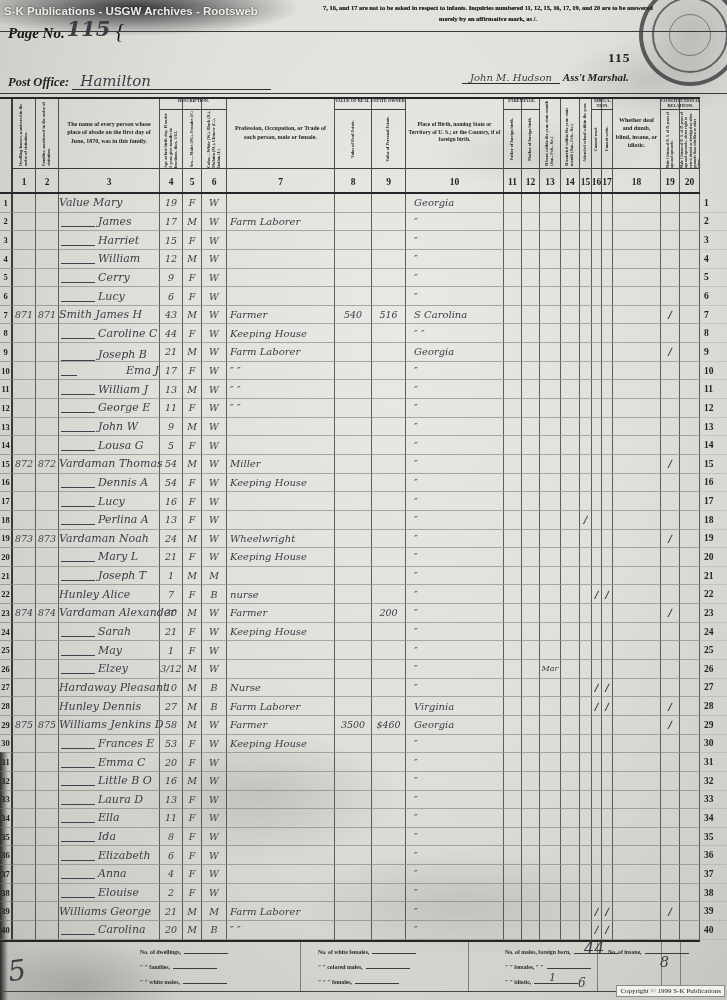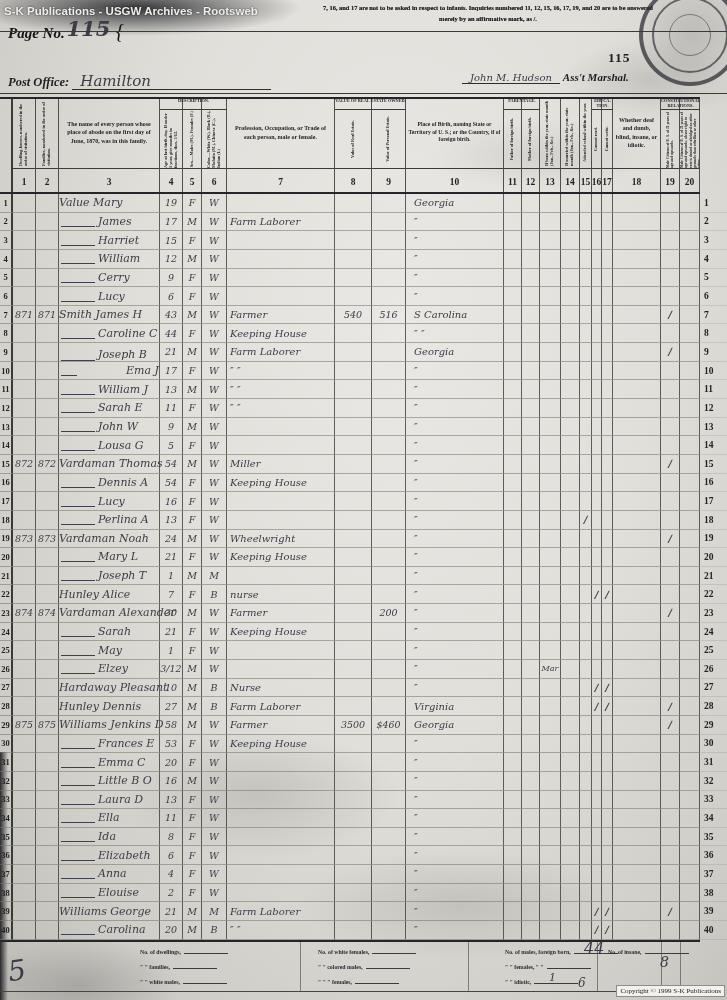--- a/index.html
+++ b/index.html
@@ -773,21 +773,21 @@
         <div class="trow">
           <div class="tc tc-num" style="width: 13px; border-right: 2px solid rgb(58, 58, 54);">12</div>
           <div class="tc" style="width: 23px;">
             <span class="hw hw-sm"></span>
           </div>
           <div class="tc" style="width: 23px;">
             <span class="hw hw-sm"></span>
           </div>
           <div class="tc tc-name" style="width: 101px;">
             <span class="dash"></span>
-            <span class="hw hw-name">Sarah E</span>
+            <span class="hw hw-name">George E</span>
           </div>
           <div class="tc" style="width: 23px;">
             <span class="hw hw-sm">11</span>
           </div>
           <div class="tc" style="width: 19px;">
             <span class="hw hw-sm">F</span>
           </div>
           <div class="tc" style="width: 25px;">
             <span class="hw hw-sm">W</span>
           </div>

